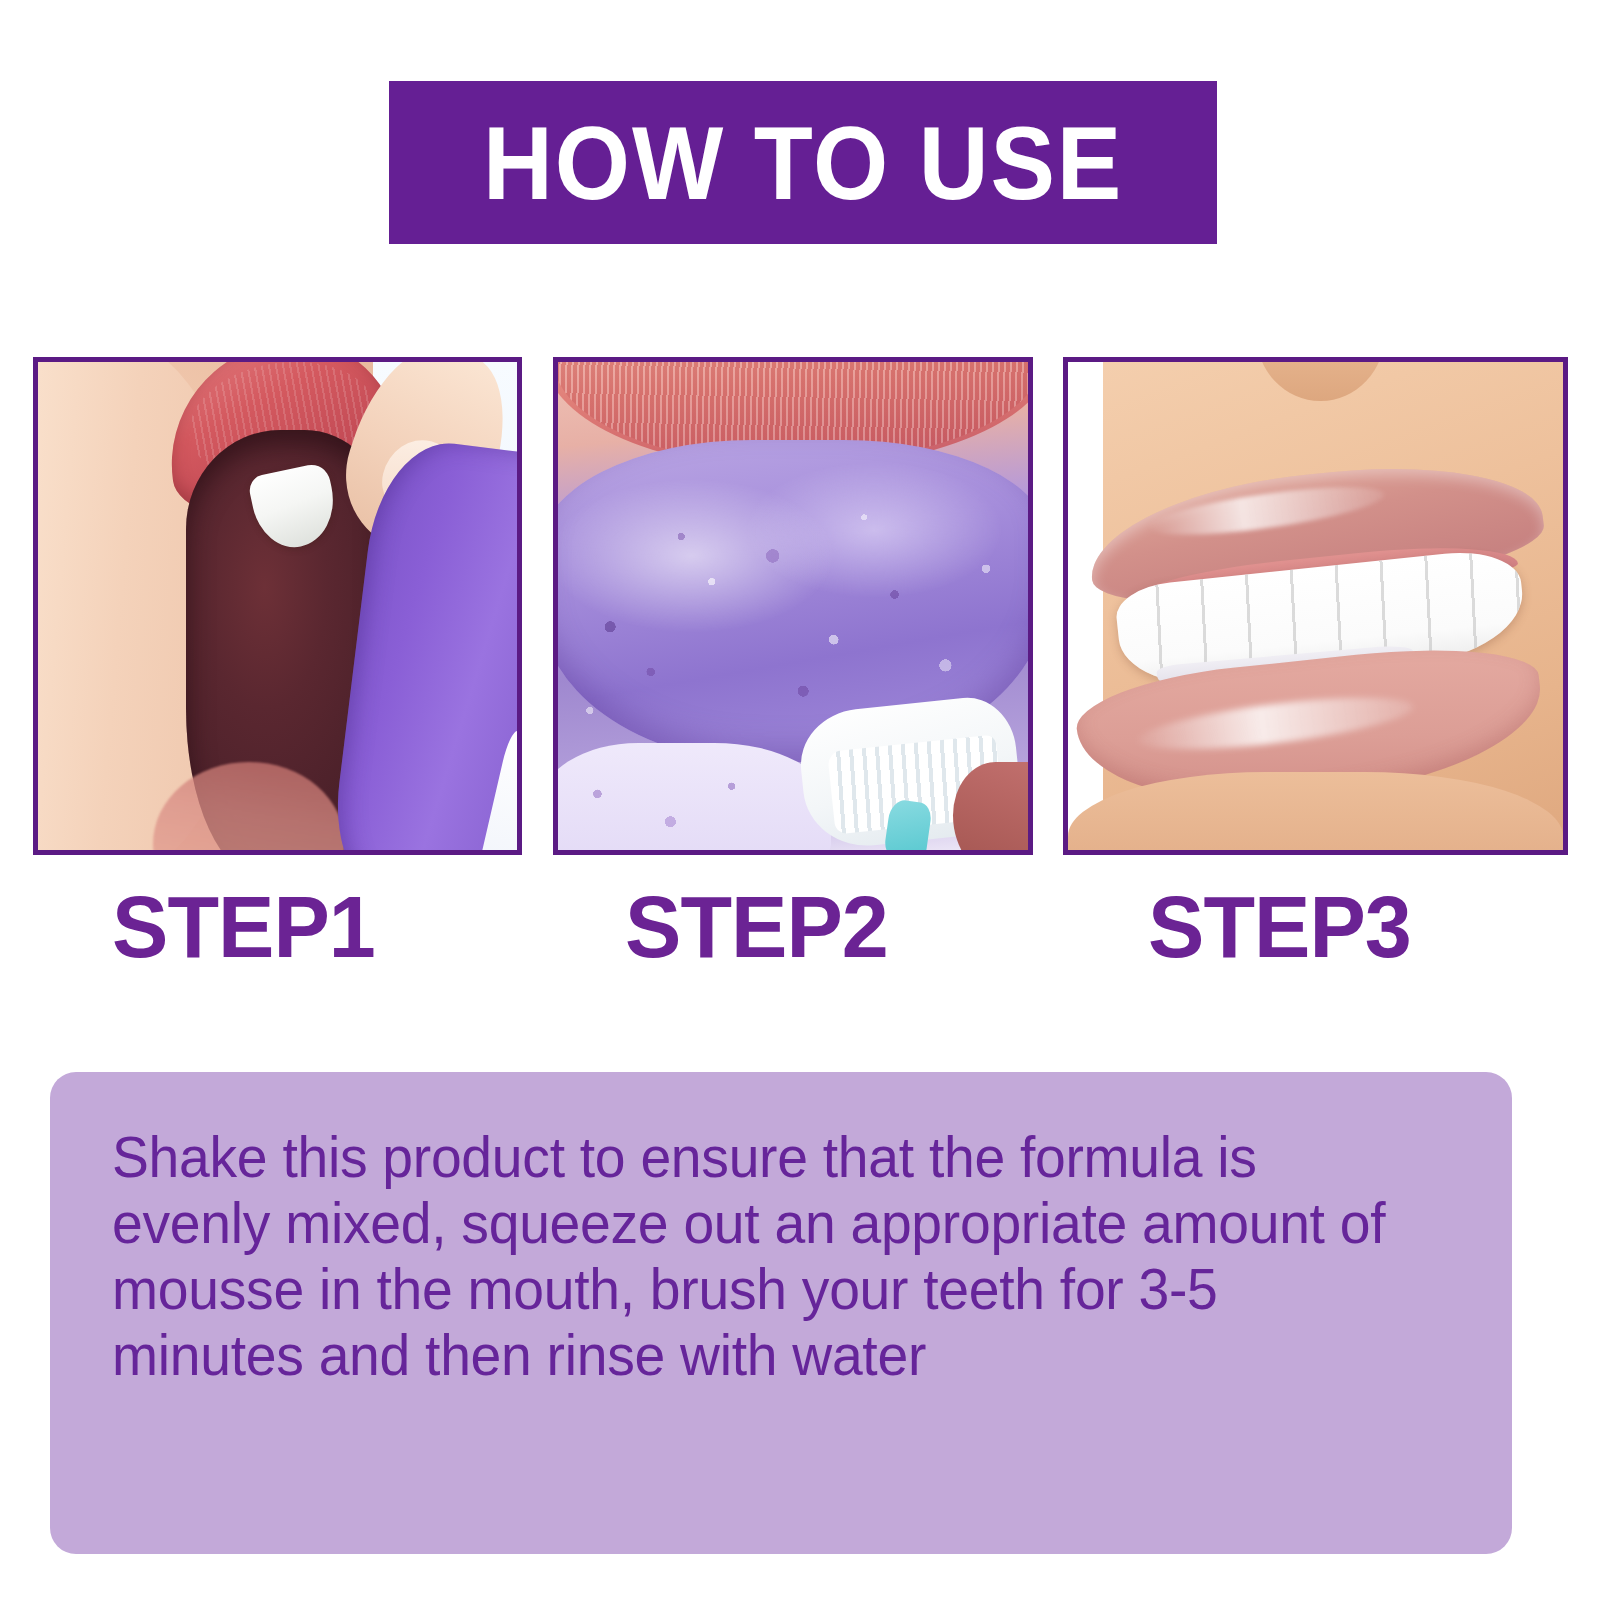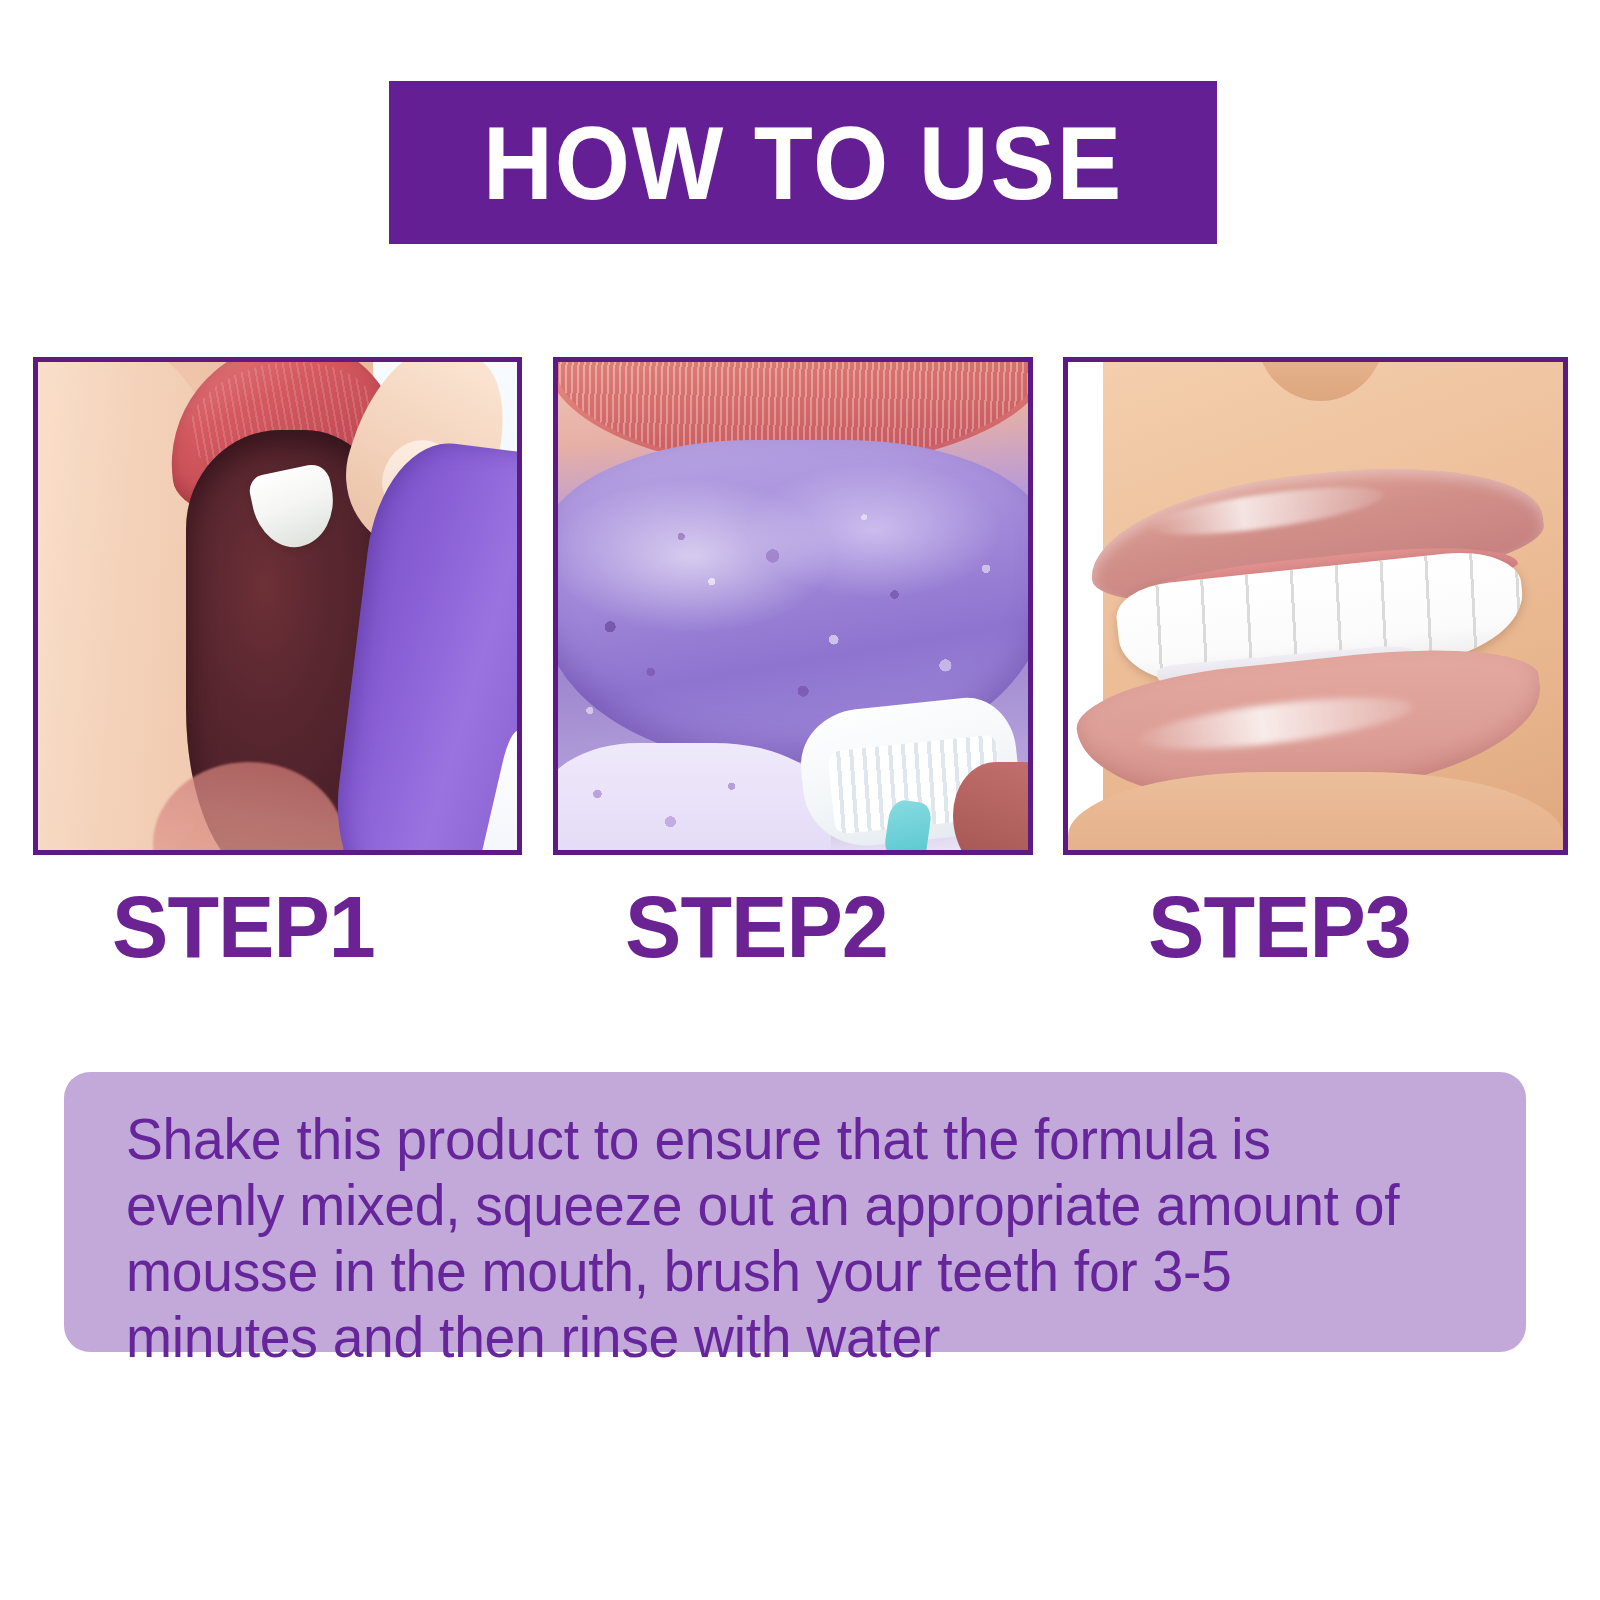--- a/index.html
+++ b/index.html
@@ -378,28 +378,28 @@
     transform: scaleX(0.96);
     transform-origin: left center;
   }
   .step-label.s1 { left: 112px; }
   .step-label.s2 { left: 625px; }
   .step-label.s3 { left: 1148px; }
 
   
   .description-panel {
     position: absolute;
-    left: 64px;
+    left: 50px;
     top: 1072px;
     width: 1462px;
-    height: 280px;
+    height: 482px;
     background: #C3A9D9;
     border-radius: 26px;
     box-sizing: border-box;
-    padding: 34px 58px 0 62px;
+    padding: 52px 58px 0 62px;
   }
   .description-text {
     font-family: "Liberation Sans Narrow", "Liberation Sans", sans-serif;
     font-size: 57px;
     line-height: 66px;
     color: #66259A;
     letter-spacing: -0.3px;
     transform: scaleX(0.97);
     transform-origin: left top;
     margin: 0;

